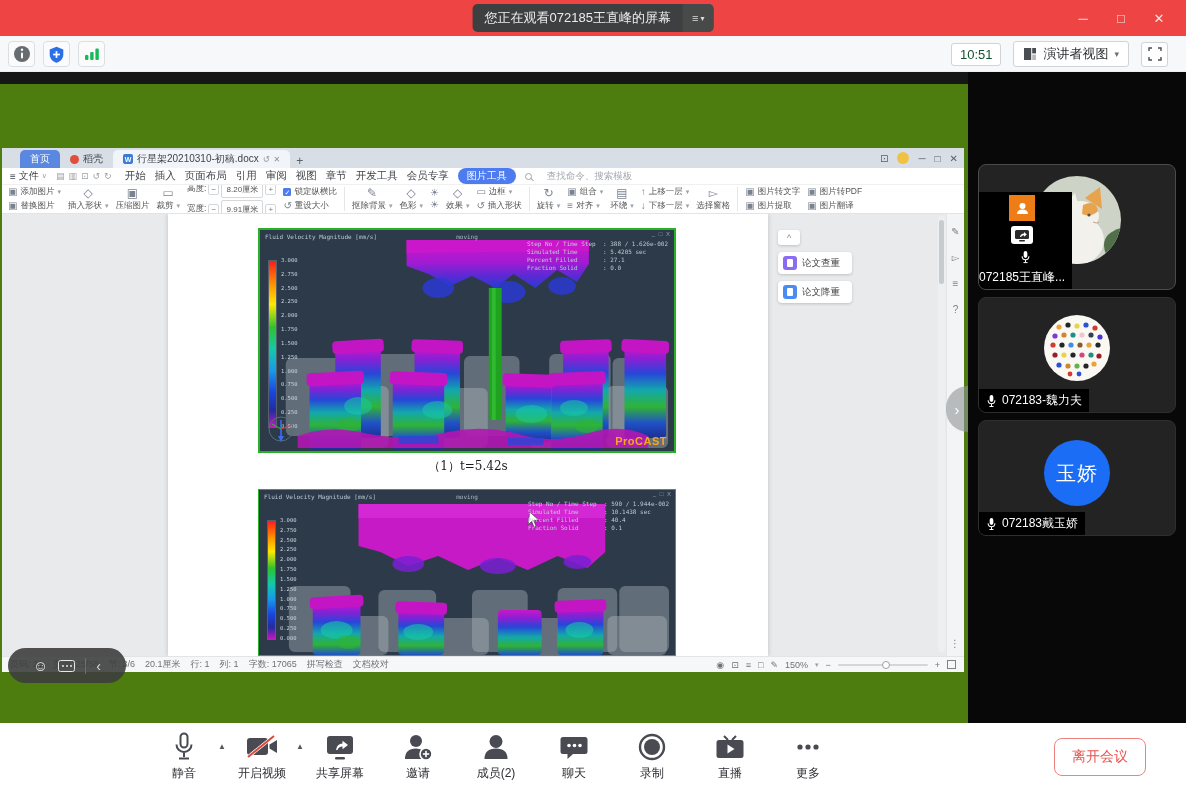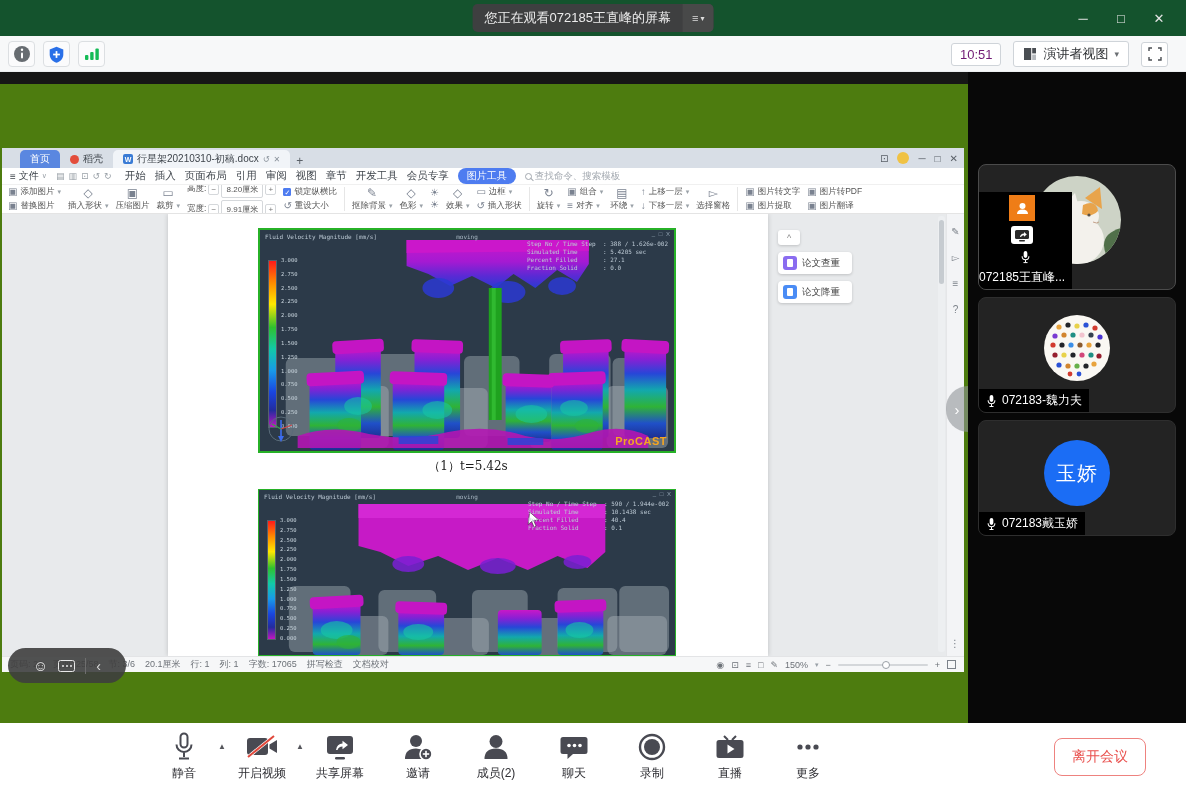--- a/index.html
+++ b/index.html
@@ -1,35 +1,35 @@
 <!DOCTYPE html>
 <html><head>
 <meta charset="utf-8">
 <style>
   * { margin:0; padding:0; box-sizing:border-box; }
   html,body { background:#333; }
   body { font-family:"Liberation Sans","DejaVu Sans",sans-serif; }
   #root { position:relative; width:1186px; height:789px; background:#fff; overflow:hidden; margin:0 auto; }
 
   
-  .titlebar { position:absolute; left:0; top:0; width:1186px; height:36px; background:#14532d; }
+  .titlebar { position:absolute; left:0; top:0; width:1186px; height:36px; background:#ef4444; }
   .title-pill { position:absolute; left:50%; top:4px; transform:translateX(-50%); height:28px; display:flex; align-items:center; background:#3e3f40; border-radius:5px; overflow:hidden; }
   .title-text { color:#ececec; font-size:13px; padding:0 12px; white-space:nowrap; }
   .title-menu { display:flex; align-items:center; gap:2px; height:100%; padding:0 9px; background:#484949; color:#dcdcdc; cursor:pointer; }
   .title-menu .bars { font-size:11px; line-height:1; }
   .title-menu .caret { font-size:8px; }
   .win-controls { position:absolute; right:8px; top:0; height:36px; display:flex; align-items:center; }
   .win-btn { width:38px; height:36px; display:flex; align-items:center; justify-content:center; color:#e6e6e6; font-size:13px; cursor:pointer; }
 
   
   .appbar { position:absolute; left:0; top:36px; width:1186px; height:36px; background:#f7f8f9; border-bottom:1px solid #eceef0; }
   .chips { position:absolute; left:8px; top:5px; display:flex; gap:8px; }
   .chip { width:27px; height:26px; border:1px solid #dcdfe2; border-radius:4px; background:#fbfbfc; display:flex; align-items:center; justify-content:center; }
   .appbar-right { position:absolute; right:18px; top:5px; display:flex; gap:12px; align-items:center; }
-  .timebox { border:1px solid #cfd4d9; background:#fff; border-radius:3px; font-size:13px; color:#701a75; padding:3px 8px; }
+  .timebox { border:1px solid #cfd4d9; background:#fff; border-radius:3px; font-size:13px; color:#14532d; padding:3px 8px; }
   .viewbox { border:1px solid #cfd4d9; background:#fff; border-radius:3px; font-size:13px; color:#303336; padding:3px 9px; display:flex; align-items:center; gap:6px; cursor:pointer; }
   .viewbox .caret { font-size:9px; color:#6b6f73; }
   .fsbox { border:1px solid #cfd4d9; background:#fff; border-radius:3px; width:27px; height:25px; display:flex; align-items:center; justify-content:center; cursor:pointer; }
 
   
   .stage { position:absolute; left:0; top:72px; width:968px; height:651px; background:#4d7c0f; }
   .stage-strip { position:absolute; left:0; top:0; width:968px; height:12px; background:#161616; }
 
   
   .wps { position:absolute; left:2px; top:76px; width:962px; height:524px; background:#fff; font-size:11px; }
@@ -42,21 +42,21 @@
   .w-ico { width:10px; height:10px; background:#3a7bd5; color:#fff; font-size:7px; font-weight:bold; display:flex; align-items:center; justify-content:center; border-radius:2px; }
   .ttiny { font-size:8px; color:#8a929b; cursor:pointer; }
   .wtab-plus { font-size:12px; color:#5a6068; margin-left:6px; cursor:pointer; }
   .wps-tab-right { margin-left:auto; display:flex; align-items:center; gap:9px; padding-right:6px; height:100%; color:#5a6068; font-size:10px; }
   .avatar-dot { width:12px; height:12px; border-radius:50%; background:#f0c244; }
   .wps-menubar { position:absolute; left:0; top:20px; width:100%; height:17px; background:#fff; display:flex; align-items:center; gap:9px; padding:0 8px; border-bottom:1px solid #f0f0f0; white-space:nowrap; overflow:hidden; }
   .filebtn { color:#3f454c; font-size:10px; display:flex; gap:3px; align-items:center; cursor:pointer; }
   .qicons { color:#9aa1a8; font-size:9px; letter-spacing:4px; }
   .menu-item { color:#3f454c; font-size:10.5px; cursor:pointer; }
   .ctx-pill { background:#4e7cf0; color:#fff; border-radius:9px; padding:1px 9px; font-size:10px; cursor:pointer; }
-  .cmd-search { display:flex; align-items:center; gap:3px; color:#a3a9b0; font-size:9.5px; cursor:text; }
+  .cmd-search { display:flex; align-items:center; gap:15px; color:#a3a9b0; font-size:9.5px; cursor:text; }
   .mag { width:7px; height:7px; border:1px solid #a3a9b0; border-radius:50%; position:relative; }
   .mag::after { content:""; position:absolute; width:4px; height:1px; background:#a3a9b0; right:-3px; bottom:-1px; transform:rotate(45deg); }
 
   .wps-ribbon { position:absolute; left:0; top:37px; width:100%; height:29px; background:#fff; border-bottom:1px solid #e4e4e4; display:flex; align-items:center; gap:7px; padding:0 6px; white-space:nowrap; overflow:hidden; }
   .rg { display:flex; flex-direction:column; justify-content:center; gap:2px; }
   .rrow { display:flex; align-items:center; gap:3px; font-size:8.5px; color:#555; cursor:pointer; }
   .rbig { display:flex; flex-direction:column; align-items:center; justify-content:center; font-size:8.5px; color:#555; gap:1px; cursor:pointer; }
   .rico { color:#7a8290; font-size:10px; line-height:1; }
   .rbig .rico { font-size:12px; }
   .rdiv { width:1px; height:24px; background:#e6e6e6; }

